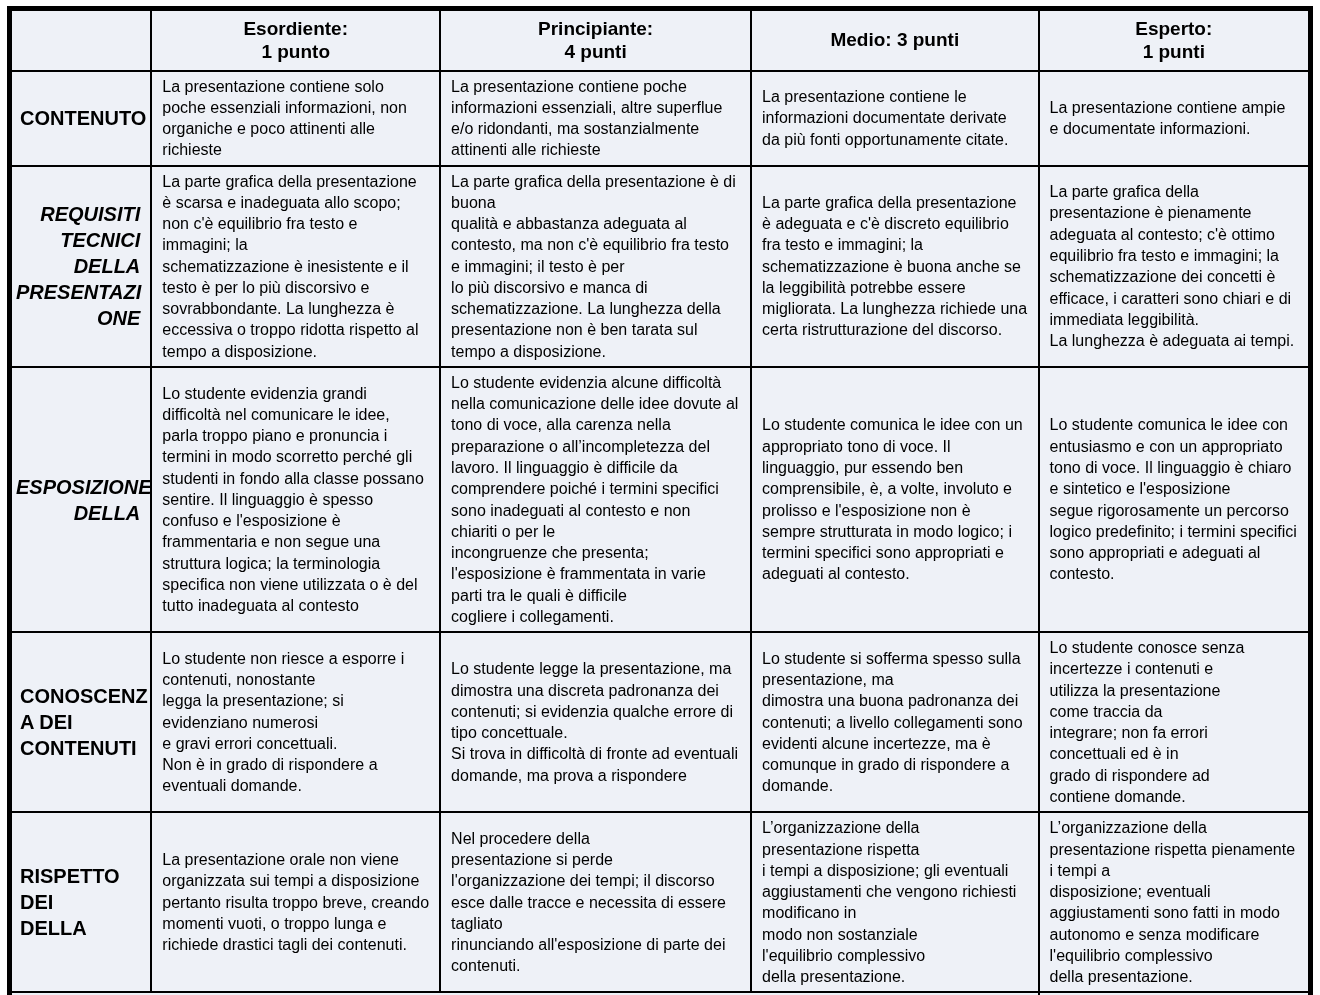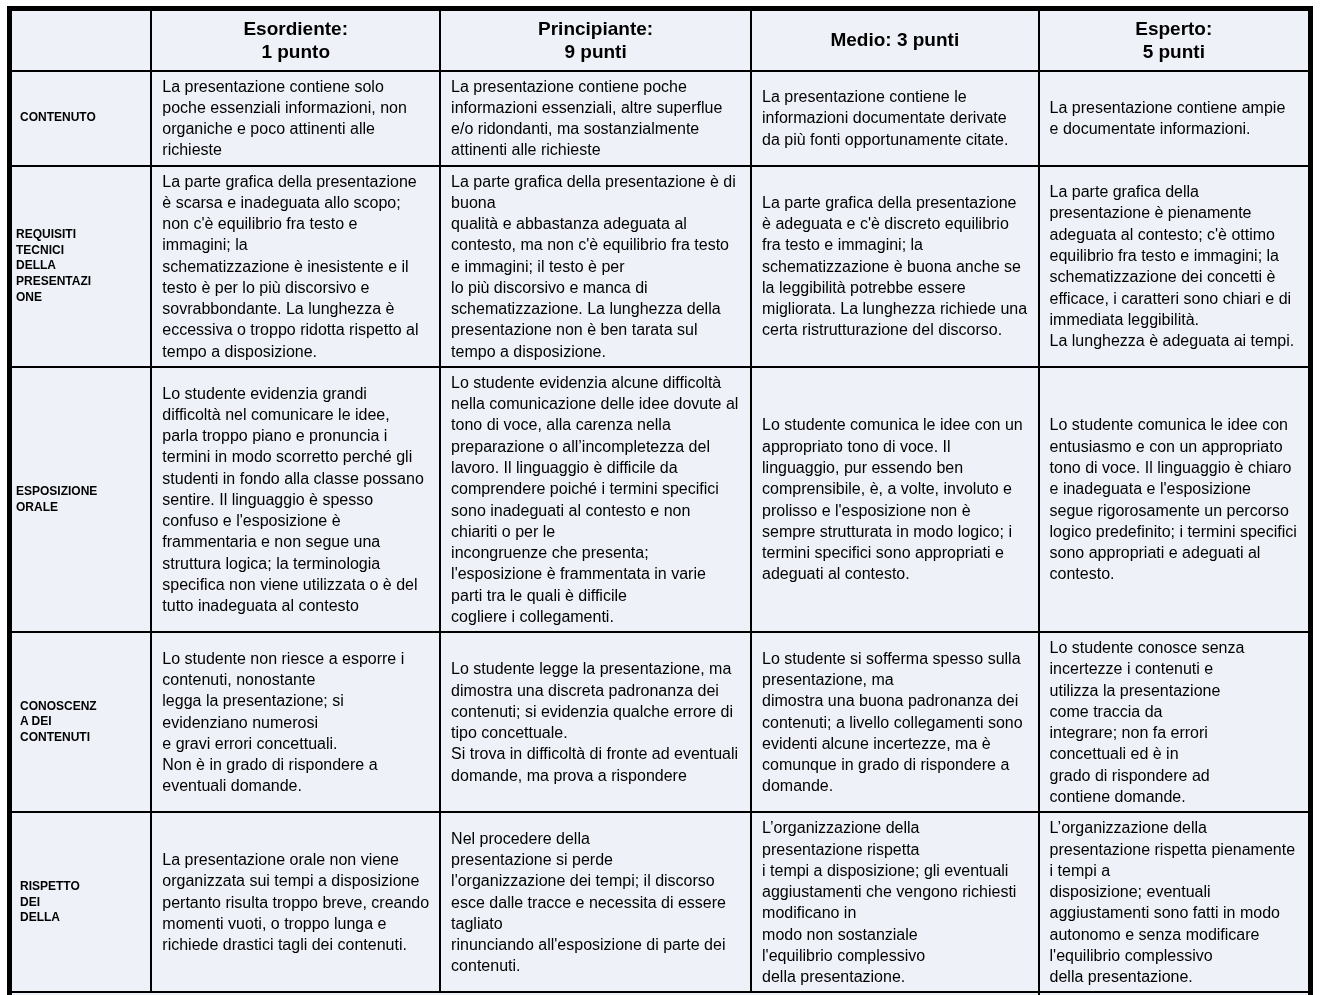--- a/index.html
+++ b/index.html
@@ -9,22 +9,22 @@
   .rubric th,.rubric td{
     border:2px solid #000;
     background:#eef1f7;
     vertical-align:middle;
     padding:4px 10px;
     white-space:pre-line;
     overflow:hidden;
     box-sizing:border-box;
   }
   th.colhead{font-size:19px;font-weight:bold;text-align:center;line-height:1.25;}
-  td.crit{font-weight:bold;font-size:12px;line-height:1.3;text-align:left;padding-left:8px;}
-  td.crit.center{text-align:left;padding-left:4px;padding-right:19px;}
+  td.crit{font-weight:bold;font-size:20px;line-height:1.3;text-align:left;padding-left:8px;}
+  td.crit.center{text-align:right;padding-left:4px;padding-right:10px;font-style:italic;}
   td.cell{font-size:16px;line-height:1.33;text-align:left;}
   td.legend{font-weight:bold;font-size:21px;text-align:center;letter-spacing:0.2px;}
   td.total{font-weight:bold;font-size:21px;text-align:left;}
 </style>
 </head>
 <body>
 
 <div class="page">
   <table class="rubric">
     <colgroup>
@@ -33,24 +33,24 @@
         <col style="width:23.9%">
         <col style="width:22.1%">
         <col style="width:20.9%">
     </colgroup>
     <thead>
       <tr style="height:62px">
         <th class="colhead"></th>
         <th class="colhead">Esordiente:
 1 punto</th>
         <th class="colhead">Principiante:
-9 punti</th>
+4 punti</th>
         <th class="colhead">Medio: 3 punti</th>
         <th class="colhead">Esperto:
-5 punti</th>
+1 punti</th>
       </tr>
     </thead>
     <tbody>
       <tr style="height:92px">
         <td class="crit">CONTENUTO</td>
         <td class="cell">La presentazione contiene solo poche essenziali informazioni, non organiche e poco attinenti alle richieste</td>
         <td class="cell">La presentazione contiene poche informazioni essenziali, altre superflue e/o ridondanti, ma sostanzialmente attinenti alle richieste</td>
         <td class="cell">La presentazione contiene le informazioni documentate derivate da più fonti opportunamente citate.</td>
         <td class="cell">La presentazione contiene ampie e documentate informazioni.</td>
       </tr>
@@ -64,27 +64,27 @@
 schematizzazione è inesistente e il testo è per lo più discorsivo e sovrabbondante. La lunghezza è eccessiva o troppo ridotta rispetto al tempo a disposizione.</td>
         <td class="cell">La parte grafica della presentazione è di buona
 qualità e abbastanza adeguata al contesto, ma non c'è equilibrio fra testo e immagini; il testo è per
 lo più discorsivo e manca di schematizzazione. La lunghezza della presentazione non è ben tarata sul tempo a disposizione.</td>
         <td class="cell">La parte grafica della presentazione è adeguata e c'è discreto equilibrio fra testo e immagini; la schematizzazione è buona anche se la leggibilità potrebbe essere migliorata. La lunghezza richiede una certa ristrutturazione del discorso.</td>
         <td class="cell">La parte grafica della presentazione è pienamente adeguata al contesto; c'è ottimo equilibrio fra testo e immagini; la schematizzazione dei concetti è efficace, i caratteri sono chiari e di immediata leggibilità.
 La lunghezza è adeguata ai tempi.</td>
       </tr>
       <tr style="height:250px">
         <td class="crit center">ESPOSIZIONE
-ORALE</td>
+DELLA</td>
         <td class="cell">Lo studente evidenzia grandi difficoltà nel comunicare le idee, parla troppo piano e pronuncia i termini in modo scorretto perché gli studenti in fondo alla classe possano sentire. Il linguaggio è spesso confuso e l'esposizione è frammentaria e non segue una struttura logica; la terminologia specifica non viene utilizzata o è del tutto inadeguata al contesto</td>
         <td class="cell">Lo studente evidenzia alcune difficoltà nella comunicazione delle idee dovute al tono di voce, alla carenza nella preparazione o all’incompletezza del lavoro. Il linguaggio è difficile da comprendere poiché i termini specifici sono inadeguati al contesto e non chiariti o per le
 incongruenze che presenta; l'esposizione è frammentata in varie parti tra le quali è difficile
 cogliere i collegamenti.</td>
         <td class="cell">Lo studente comunica le idee con un appropriato tono di voce. Il linguaggio, pur essendo ben comprensibile, è, a volte, involuto e prolisso e l'esposizione non è sempre strutturata in modo logico; i termini specifici sono appropriati e adeguati al contesto.</td>
-        <td class="cell">Lo studente comunica le idee con entusiasmo e con un appropriato tono di voce. Il linguaggio è chiaro e inadeguata e l'esposizione
+        <td class="cell">Lo studente comunica le idee con entusiasmo e con un appropriato tono di voce. Il linguaggio è chiaro e sintetico e l'esposizione
 segue rigorosamente un percorso logico predefinito; i termini specifici sono appropriati e adeguati al contesto.</td>
       </tr>
       <tr style="height:170px">
         <td class="crit">CONOSCENZ
 A DEI
 CONTENUTI</td>
         <td class="cell">Lo studente non riesce a esporre i contenuti, nonostante
 legga la presentazione; si evidenziano numerosi
 e gravi errori concettuali.
 Non è in grado di rispondere a eventuali domande.</td>

